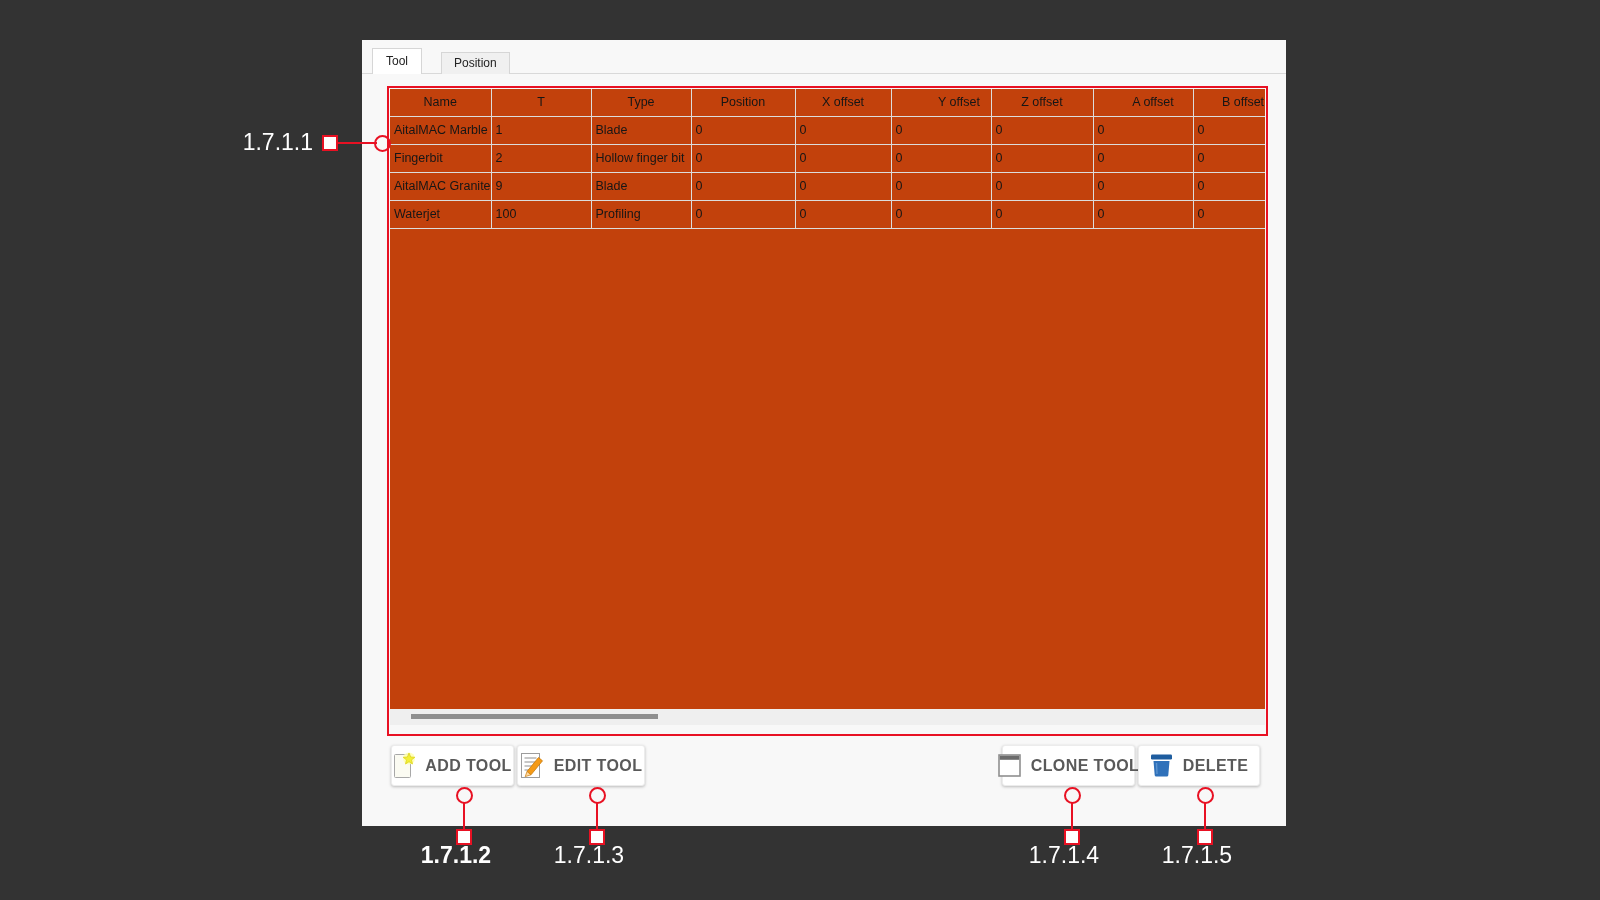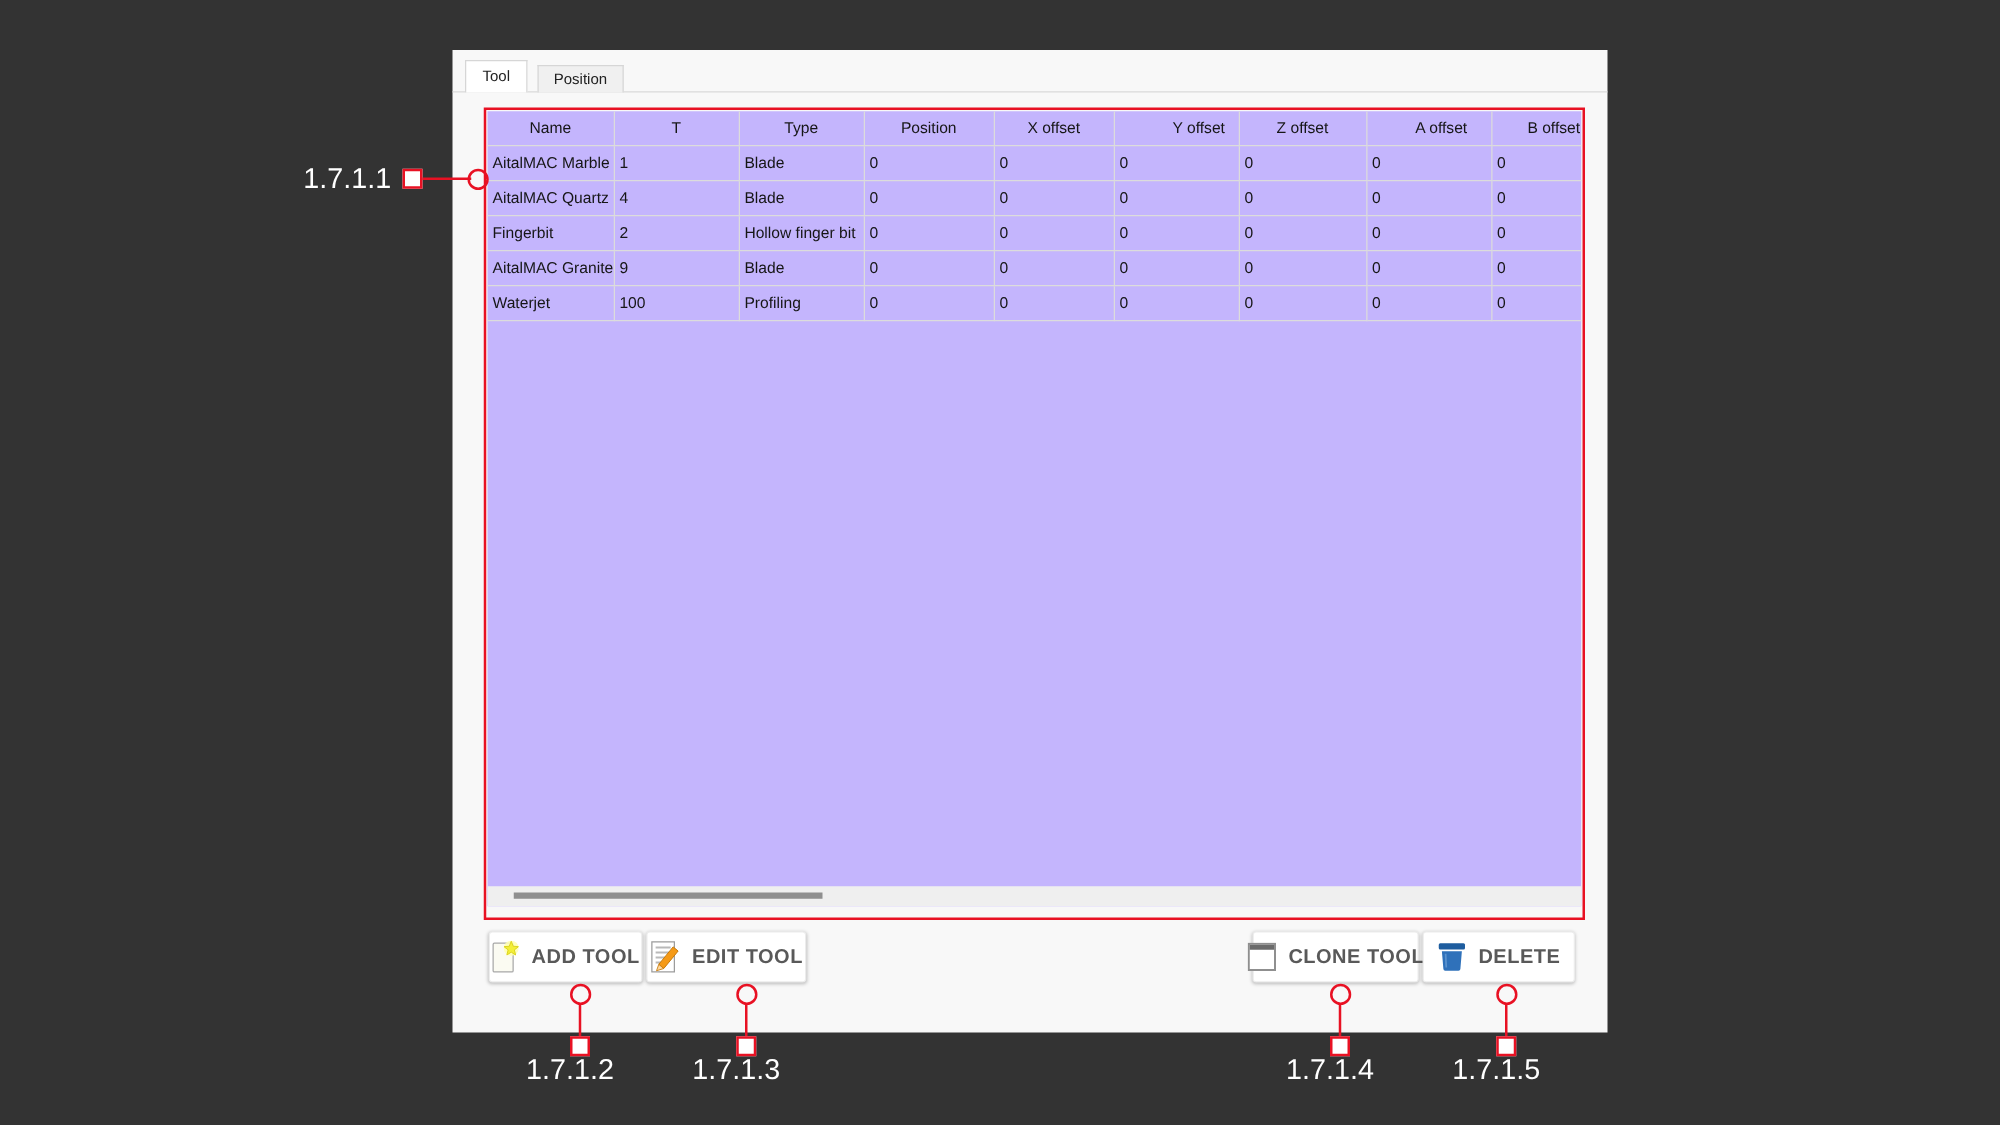--- a/index.html
+++ b/index.html
@@ -10,27 +10,27 @@
   }
   
   .panel{
     position:absolute; left:362px; top:40px; width:924px; height:786px;
     background:#f8f8f8;
   }
   .tabline{ position:absolute; left:0; top:33px; width:100%; height:1px; background:#d9d9d9; }
   .tabstrip{ position:absolute; left:10px; top:10px; height:24px; display:flex; align-items:flex-end; z-index:2; }
   .tab{
     font-size:12px; color:#222; background:#f0f0f0; border:1px solid #d6d6d6; border-bottom:none;
-    padding:3px 12px 4px; margin-right:8px; cursor:pointer; white-space:nowrap;
+    padding:3px 12px 4px; margin-right:19px; cursor:pointer; white-space:nowrap;
   }
   .tab.active{ background:#ffffff; padding:5px 13px 6px; z-index:3; }
   
   .tablewrap{
     position:absolute; left:28px; top:49px; width:875px; height:636px;
-    background:#c4b5fd; overflow:hidden;
+    background:#c2410c; overflow:hidden;
   }
   table{ border-collapse:collapse; table-layout:fixed; width:903px; }
   th,td{
     border-right:1px solid #dcdcdc; border-bottom:1px solid #dcdcdc;
     font-size:12.5px; color:#161616; white-space:nowrap; overflow:hidden;
   }
   th{ height:27px; font-weight:400; text-align:center; padding:0; }
   td{ height:28px; text-align:left; padding:0 0 0 4px; }
   .hscroll{ position:absolute; left:0; bottom:0; width:100%; height:16px; background:#efefef; }
   .hthumb{ position:absolute; left:21px; top:5px; width:247px; height:5px; background:#8f8f8f; }
@@ -89,31 +89,20 @@
               <td>1</td>
               <td>Blade</td>
               <td>0</td>
               <td>0</td>
               <td>0</td>
               <td>0</td>
               <td>0</td>
               <td>0</td>
             </tr>
             <tr>
-              <td>AitalMAC Quartz</td>
-              <td>4</td>
-              <td>Blade</td>
-              <td>0</td>
-              <td>0</td>
-              <td>0</td>
-              <td>0</td>
-              <td>0</td>
-              <td>0</td>
-            </tr>
-            <tr>
               <td>Fingerbit</td>
               <td>2</td>
               <td>Hollow finger bit</td>
               <td>0</td>
               <td>0</td>
               <td>0</td>
               <td>0</td>
               <td>0</td>
               <td>0</td>
             </tr>
@@ -196,21 +185,21 @@
 
   <div class="ann-rect"></div>
   <div class="ann-label rightal" style="left:313px; top:129px;">1.7.1.1</div>
   <div class="ann-sq" style="left:322px; top:135px;"></div>
   <div class="ann-hline" style="left:338px; top:141.5px; width:39px;"></div>
   <div class="ann-circle" style="left:374px; top:134.5px;"></div>
 
   <div class="ann-circle" style="left:455.5px; top:787px;"></div>
   <div class="ann-vline" style="left:462.75px; top:803px; height:26px;"></div>
   <div class="ann-sq" style="left:456px; top:829px;"></div>
-  <div class="ann-label center" style="left:464px; top:842px;">1.7.1.2</div>
+  <div class="ann-label center" style="left:464px; top:842px;font-weight:bold;">1.7.1.2</div>
 
   <div class="ann-circle" style="left:588.5px; top:787px;"></div>
   <div class="ann-vline" style="left:595.75px; top:803px; height:26px;"></div>
   <div class="ann-sq" style="left:589px; top:829px;"></div>
   <div class="ann-label center" style="left:597px; top:842px;">1.7.1.3</div>
 
   <div class="ann-circle" style="left:1063.5px; top:787px;"></div>
   <div class="ann-vline" style="left:1070.75px; top:803px; height:26px;"></div>
   <div class="ann-sq" style="left:1064px; top:829px;"></div>
   <div class="ann-label center" style="left:1072px; top:842px;">1.7.1.4</div>

